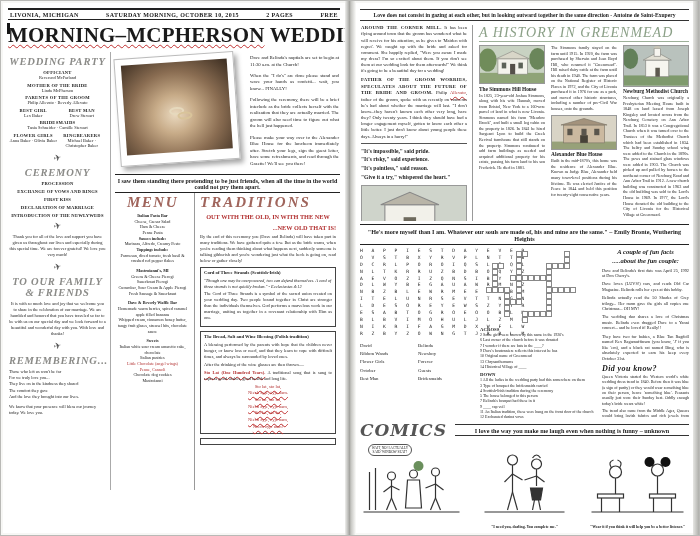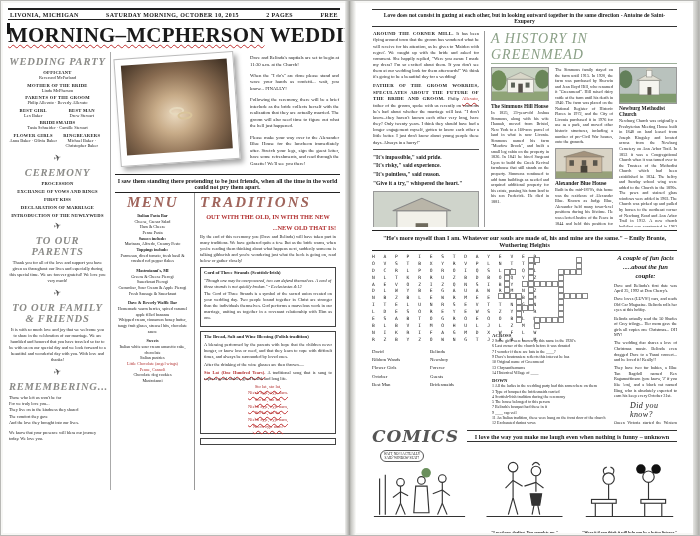--- a/index.html
+++ b/index.html
@@ -4,21 +4,21 @@
 <style>
   *{margin:0;padding:0;box-sizing:border-box}
   html,body{width:700px;height:536px}
   body{position:relative;font-family:"Liberation Serif",serif;color:#1a1a1a;background:#f7f7f5;overflow:hidden}
   .frame{position:absolute;inset:0;border:1px solid #b9b9b6;pointer-events:none;z-index:60}
   .gutter{position:absolute;top:0;bottom:0;left:345px;width:10px;background:linear-gradient(90deg,#efefed 0%,#a5a5a1 45%,#c6c6c2 60%,#f1f1ef 100%);z-index:5}
   .edge-right{position:absolute;top:0;bottom:0;right:0;width:7px;background:linear-gradient(90deg,#e6e6e3,#a5a5a1);z-index:6}
   .corner-mark{position:absolute;left:7px;top:23px;width:3px;height:11px;background:#151515;z-index:7}
   .page{position:absolute;top:3px;height:530px;background:#fff;overflow:hidden}
   #p1{left:3px;width:342px;padding:2px 5px}
-  #p2{left:356px;width:337px;padding:2px 16px}
+  #p2{left:356px;width:337px;padding:2px 4px}
 
   
   .banner{font-size:22px;font-weight:bold;font-style:italic;text-align:center;letter-spacing:2px;margin-top:2px}
   .masthead{display:flex;align-items:stretch;gap:4px;margin-top:1px}
   .m-quote{width:66px;border:1px solid #777;font-size:4px;line-height:1.35;text-align:center;padding:2px 2px;color:#222}
   .m-quote .attr{display:block;margin-top:1px;font-style:italic}
   .m-title{flex:1;text-align:center;font-family:"DejaVu Serif",serif;font-weight:bold;font-size:21px;letter-spacing:1px;color:#222;padding-top:3px;text-shadow:0 0 0.4px #222}
   .m-edition{width:48px;border:1.5px solid #222;display:flex;flex-direction:column;align-items:center;justify-content:center;font-size:7.5px;font-weight:bold;letter-spacing:0.5px;line-height:1.25}
   .dateline{display:flex;justify-content:space-between;border-top:2px solid #222;border-bottom:1.5px solid #222;font-size:6px;font-weight:bold;letter-spacing:0.4px;padding:1.5px 2px;margin-top:3px}
   .headline{font-size:21px;font-weight:bold;text-align:center;margin-top:3px;letter-spacing:0.2px;white-space:nowrap}
@@ -91,21 +91,21 @@
   .fun-mid{width:122px;padding:0 4px}
   .cw{margin:3px 0 4px 6px}
   .cwrow{display:flex;height:6px}
   .cwcell{width:6px;height:6px}
   .cwcell.on{border:0.5px solid #888;background:#fff}
   .clue-title{font-size:4.8px;font-weight:bold;margin-top:3px}
   .clue{font-size:4px;line-height:1.33}
   .fun-right{flex:1;padding-left:4px}
   .ff-title{font-style:italic;font-weight:bold;font-size:6.6px;text-align:center;line-height:1.35}
   .fact{font-size:4.3px;line-height:1.3;margin-bottom:2.5px;text-align:justify}
-  .dyk-title{font-style:italic;font-weight:normal;font-size:8px;margin:2px 16px 1px;letter-spacing:0.4px}
+  .dyk-title{font-style:italic;font-weight:bold;font-size:8px;margin:2px 0 1px;letter-spacing:0.4px}
   .dyk{font-size:4.1px;line-height:1.3;text-align:justify;margin-bottom:2px}
   .comics-head{display:flex;align-items:center;gap:8px;margin-top:2px}
   .comics-title{font-style:italic;font-family:"DejaVu Serif",serif;font-size:17px;letter-spacing:1px;color:#555;font-weight:bold}
   .comics-quote{flex:1;border-top:1px solid #333;border-bottom:1px solid #333;text-align:center;font-weight:bold;font-size:6.2px;padding:1.5px}
   .panels{display:flex;gap:10px;margin-top:2px;height:96px}
   .panel{flex:1;position:relative}
   .panel svg{width:100%;height:82px;display:block}
   .p-caption{font-size:3.9px;font-weight:bold;text-align:center;margin-top:1px}
   .bubble{position:absolute;left:8px;top:2px;width:44px;border:0.5px solid #555;border-radius:6px;background:#fff;font-size:3.4px;text-align:center;padding:1px;line-height:1.2}
 </style>
@@ -172,21 +172,20 @@
       <div class="plane">✈</div>
       <div class="sb-title">CEREMONY</div>
       <div>
           <div class="cerline">PROCESSION</div>
           <div class="cerline">EXCHANGE OF VOWS AND RINGS</div>
           <div class="cerline">FIRST KISS</div>
           <div class="cerline">DECLARATION OF MARRIAGE</div>
           <div class="cerline">INTRODUCTION OF THE NEWLYWEDS</div>
         </div>
       <div class="plane">✈</div>
-      <div class="sb-title">TO OUR PARENTS</div>
       <div class="sb-text">Thank you for all of the love and support you have given us throughout our lives and especially during this special time. We are forever grateful!  We love you very much!</div>
       <div class="plane">✈</div>
       <div class="sb-title">TO OUR FAMILY &amp; FRIENDS</div>
       <div class="sb-text">It is with so much love and joy that we welcome you to share in the celebration of our marriage. We are humbled and honored that you have traveled so far to be with us on our special day and we look forward to a beautiful and wonderful day with you. With love and thanks!</div>
       <div class="plane">✈</div>
       <div class="sb-title">REMEMBERING...</div>
       <div>
           <div class="poemline">Those who left us won't be far</div>
           <div class="poemline">For we truly love you...</div>
           <div class="poemline">They live on in the kindness they shared</div>

